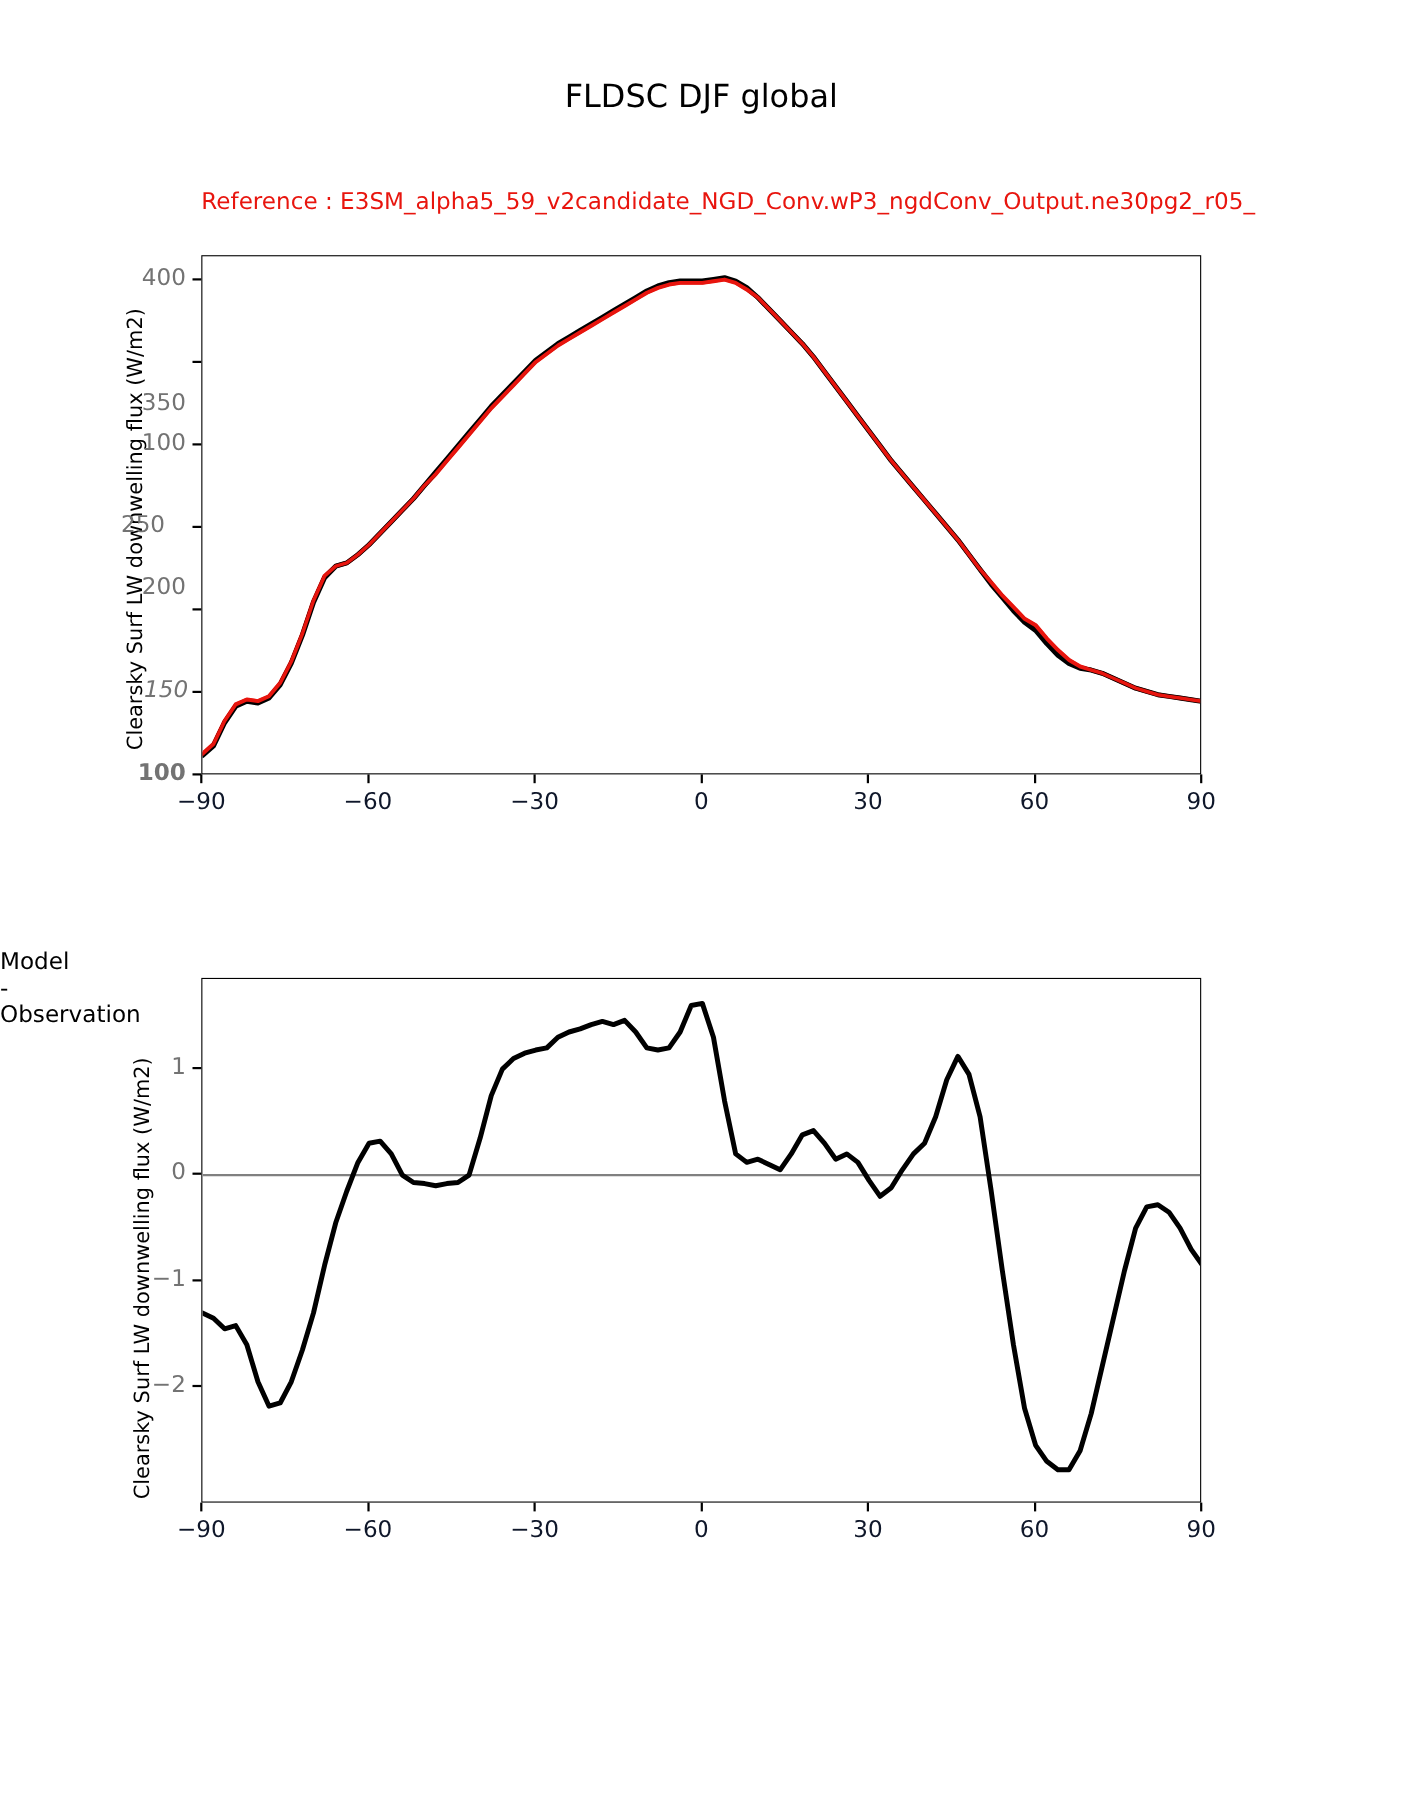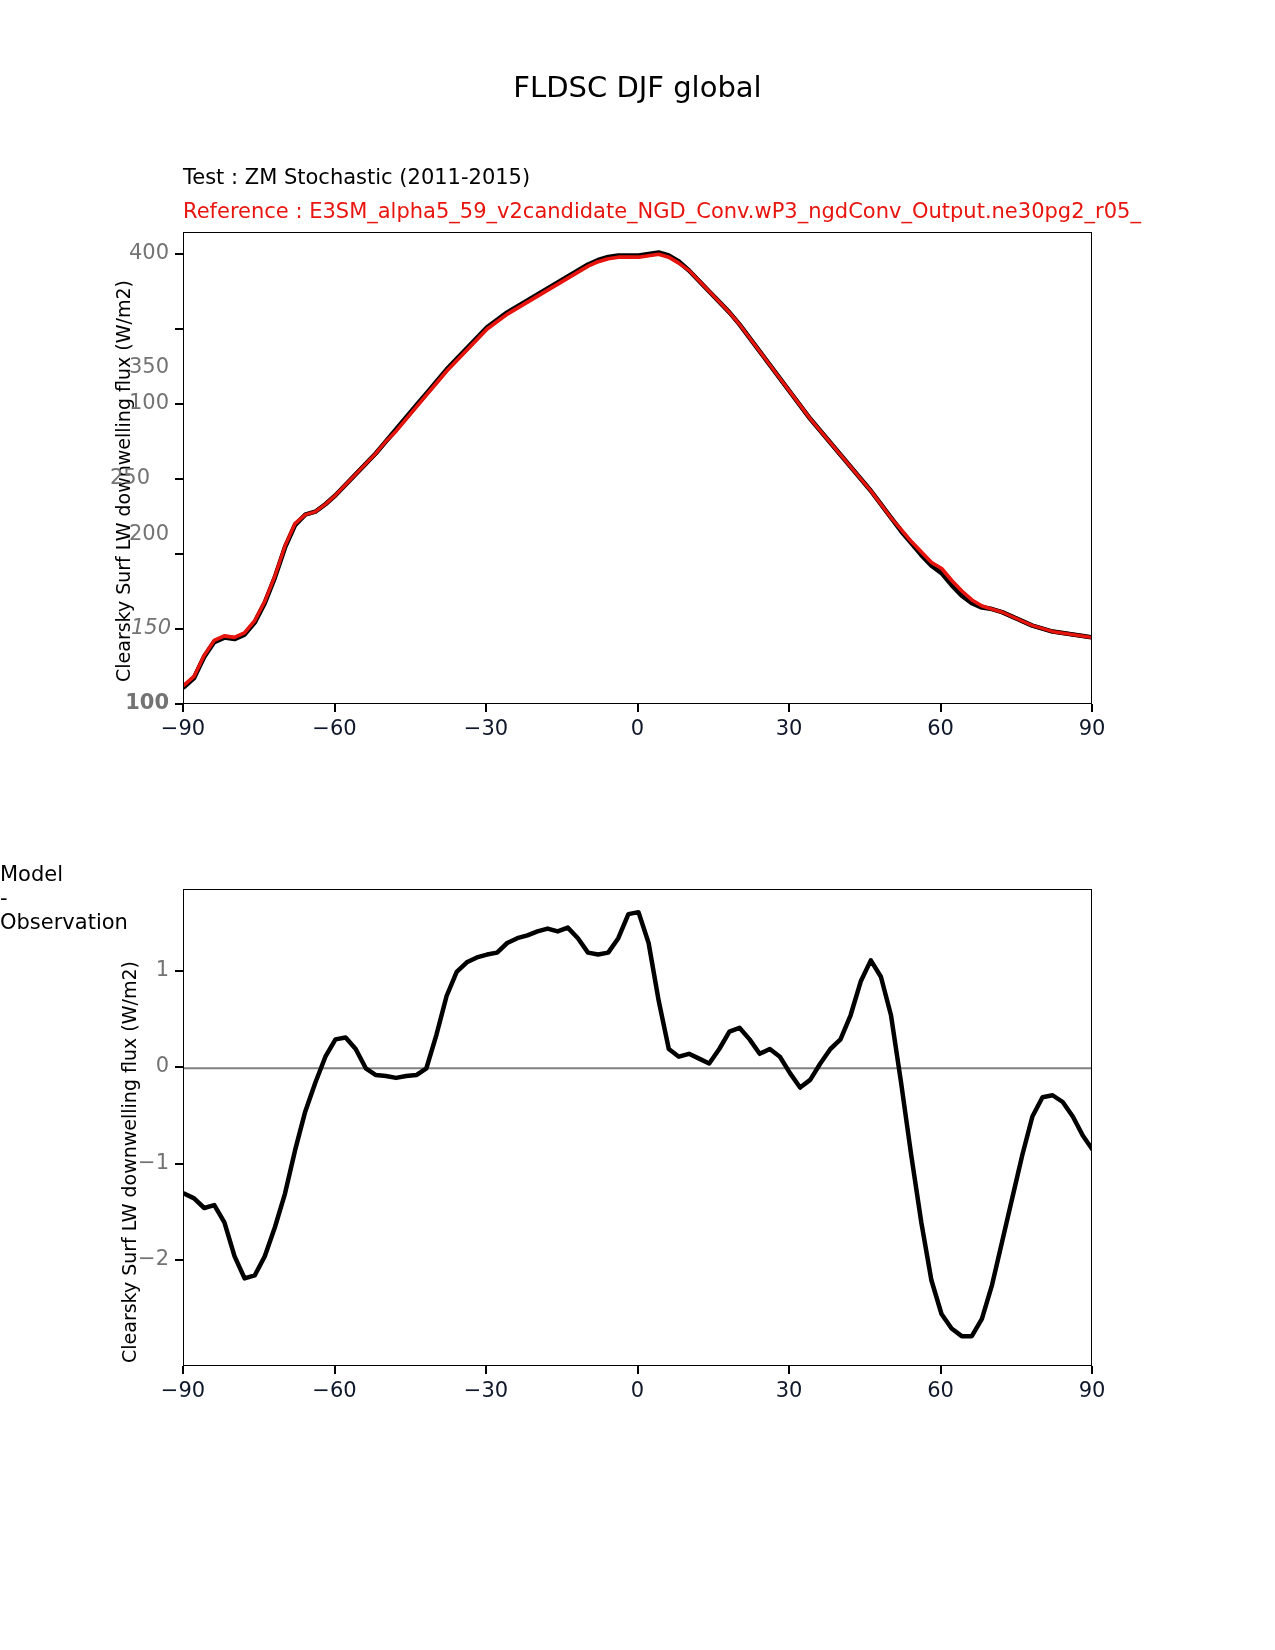--- a/index.html
+++ b/index.html
@@ -95,21 +95,20 @@
     width: 100%;
     left: 0;
   }
 </style>
 </head>
 <body>
 
 <div class="page-title">FLDSC DJF global</div>
 
 <div class="caption-block">
-  <div class="caption-test">Test : ZM Stochastic (2011-2015)</div>
   <div class="caption-ref">Reference : E3SM_alpha5_59_v2candidate_NGD_Conv.wP3_ngdConv_Output.ne30pg2_r05_</div>
 </div>
 
 <div class="panel">
   <div class="ylabel" style="left:112px; top:682px;">Clearsky Surf LW downwelling flux (W/m2)</div>
 
   <div class="plot-frame" id="frame-top" style="left:183px; top:232px; width:909px; height:472px;">
     <svg class="plot-svg" id="svg-top" width="909" height="472" viewBox="0 0 909 472" preserveAspectRatio="none">
       <polyline id="top-ref" fill="none" stroke="#e8150e" stroke-width="4" stroke-linejoin="round" stroke-linecap="round" points="0.00,452.52 10.10,443.53 20.20,422.55 30.30,407.57 40.40,403.07 50.50,404.57 60.60,400.08 70.70,388.09 80.80,368.61 90.90,343.14 101.00,313.17 111.10,290.69 121.20,281.70 131.30,278.70 141.40,271.21 151.50,262.22 161.60,251.73 171.70,241.24 181.80,230.76 191.90,220.27 202.00,208.28 212.10,197.79 222.20,185.80 232.30,173.82 242.40,161.83 252.50,149.84 262.60,137.85 272.70,127.37 282.80,116.88 292.90,106.39 303.00,95.90 313.10,88.41 323.20,80.91 333.30,74.92 343.40,68.93 353.50,62.93 363.60,56.94 373.70,50.95 383.80,44.95 393.90,38.96 404.00,32.97 414.10,28.47 424.20,25.47 434.30,23.97 444.40,23.97 454.50,23.97 464.60,22.48 474.70,20.98 484.80,23.97 494.90,29.97 505.00,37.46 515.10,47.95 525.20,58.44 535.30,68.93 545.40,79.42 555.50,91.40 565.60,104.89 575.70,118.37 585.80,131.86 595.90,145.35 606.00,158.83 616.10,172.32 626.20,185.80 636.30,197.79 646.40,209.78 656.50,221.77 666.60,233.75 676.70,245.74 686.80,257.73 696.90,271.21 707.00,284.70 717.10,296.69 727.20,308.67 737.30,319.16 747.40,329.65 757.50,335.64 767.60,347.63 777.70,358.12 787.80,367.11 797.90,373.10 808.00,376.10 818.10,379.10 828.20,383.59 838.30,388.09 848.40,392.58 858.50,395.58 868.60,398.58 878.70,400.08 888.80,401.57 898.90,403.07 909.00,404.57"></polyline>
       <polyline id="top-test" fill="none" stroke="#000000" stroke-width="4.5" stroke-linejoin="round" stroke-linecap="round" points="0.00,454.02 10.10,445.03 20.20,424.05 30.30,409.07 40.40,404.57 50.50,406.07 60.60,401.57 70.70,389.59 80.80,370.11 90.90,344.63 101.00,314.67 111.10,292.19 121.20,281.70 131.30,278.70 141.40,271.21 151.50,262.22 161.60,251.73 171.70,241.24 181.80,230.76 191.90,220.27 202.00,208.28 212.10,196.29 222.20,184.30 232.30,172.32 242.40,160.33 252.50,148.34 262.60,136.36 272.70,125.87 282.80,115.38 292.90,104.89 303.00,94.40 313.10,86.91 323.20,79.42 333.30,73.42 343.40,67.43 353.50,61.43 363.60,55.44 373.70,49.45 383.80,43.45 393.90,37.46 404.00,31.47 414.10,26.97 424.20,23.97 434.30,22.48 444.40,22.48 454.50,22.48 464.60,20.98 474.70,19.48 484.80,22.48 494.90,28.47 505.00,37.46 515.10,47.95 525.20,58.44 535.30,68.93 545.40,79.42 555.50,91.40 565.60,104.89 575.70,118.37 585.80,131.86 595.90,145.35 606.00,158.83 616.10,172.32 626.20,185.80 636.30,197.79 646.40,209.78 656.50,221.77 666.60,233.75 676.70,245.74 686.80,257.73 696.90,271.21 707.00,284.70 717.10,298.18 727.20,310.17 737.30,322.16 747.40,332.65 757.50,340.14 767.60,352.13 777.70,362.62 787.80,370.11 797.90,374.60 808.00,376.10 818.10,379.10 828.20,383.59 838.30,388.09 848.40,392.58 858.50,395.58 868.60,398.58 878.70,400.08 888.80,401.57 898.90,403.07 909.00,404.57"></polyline>

